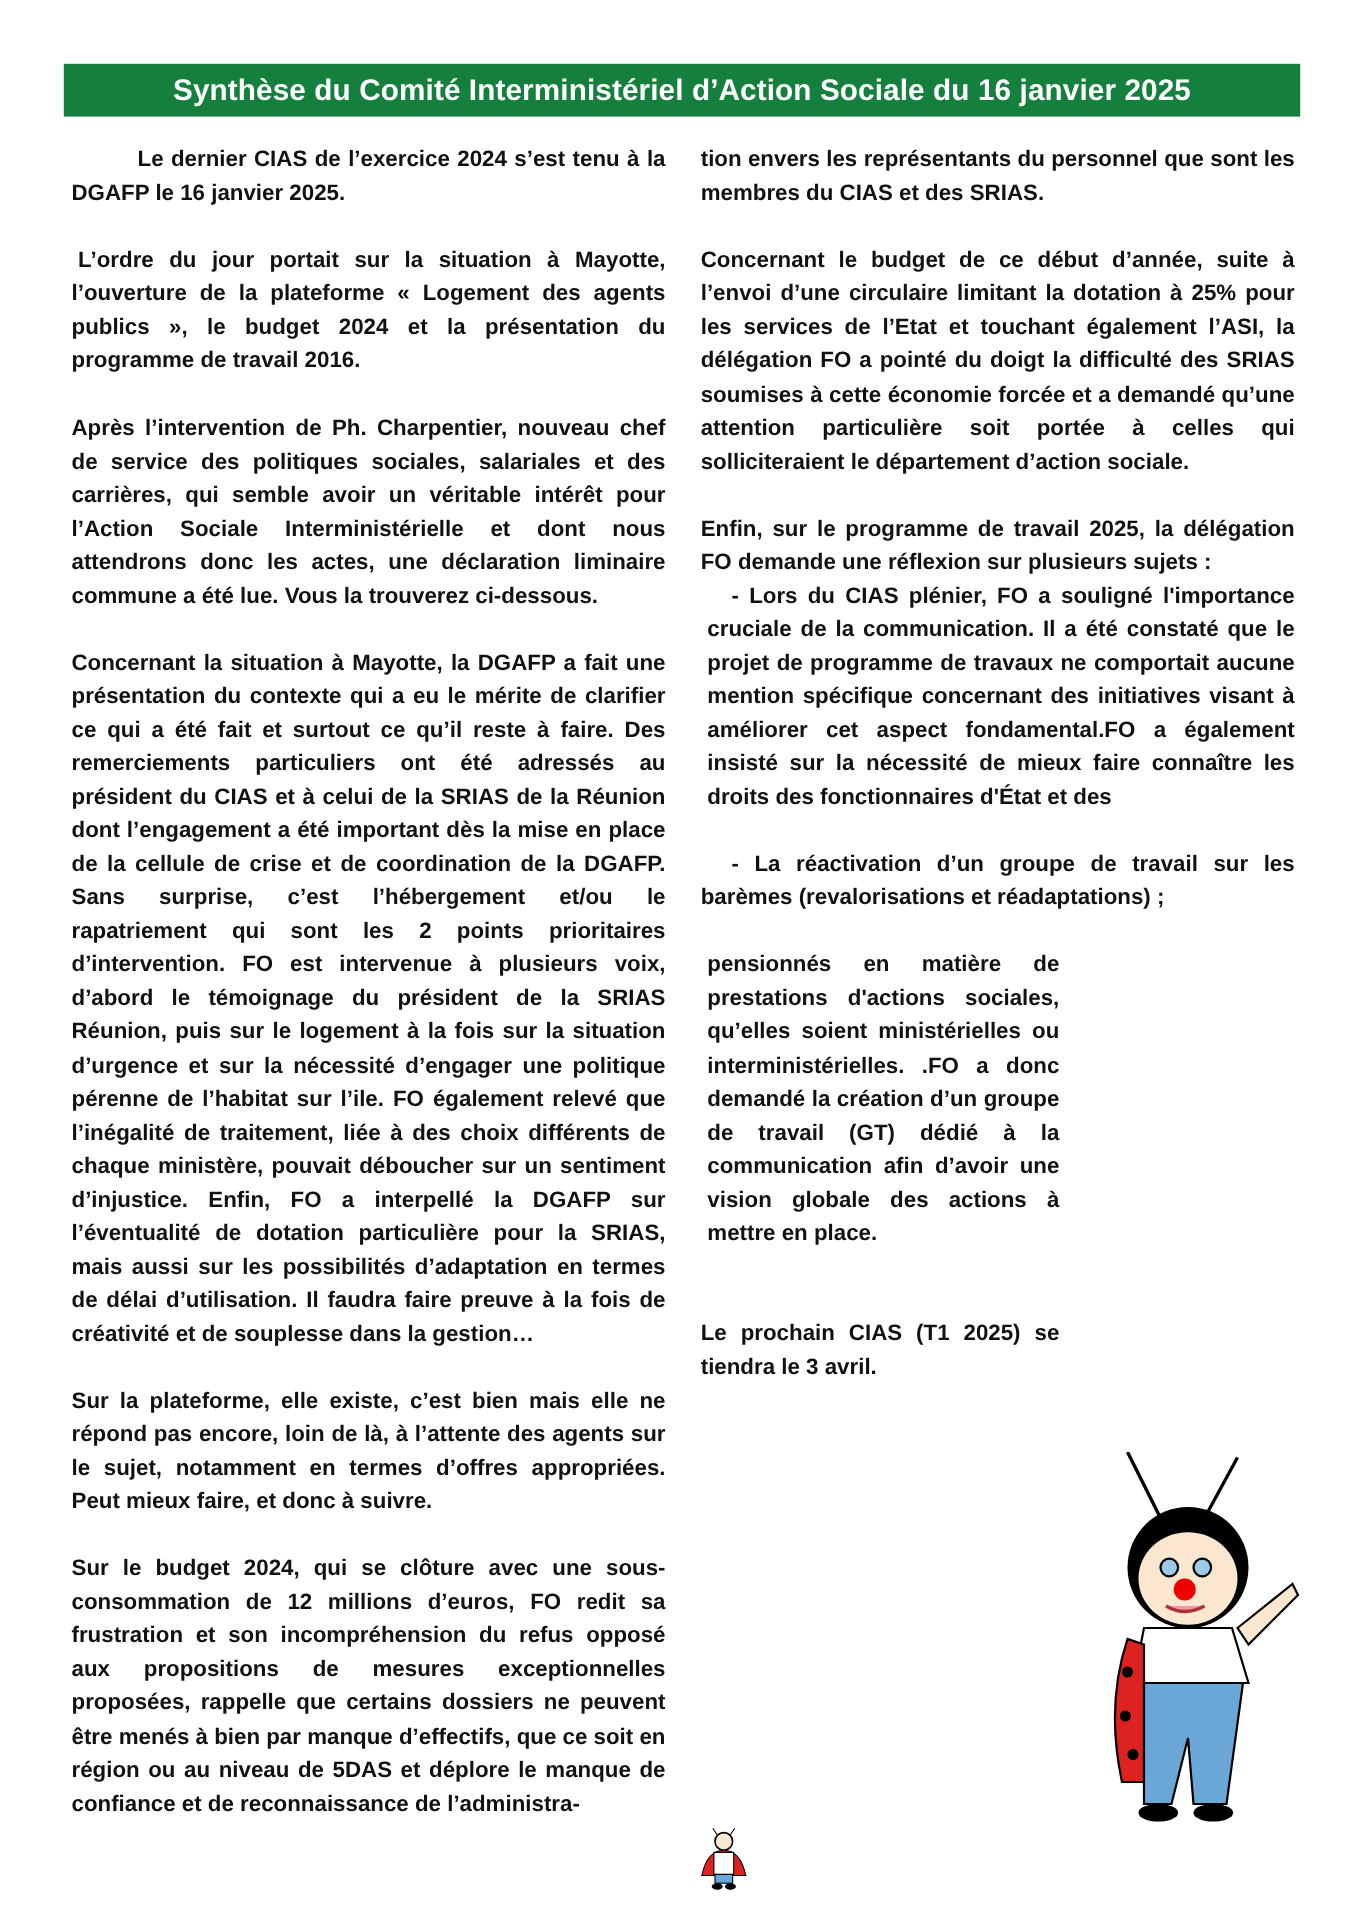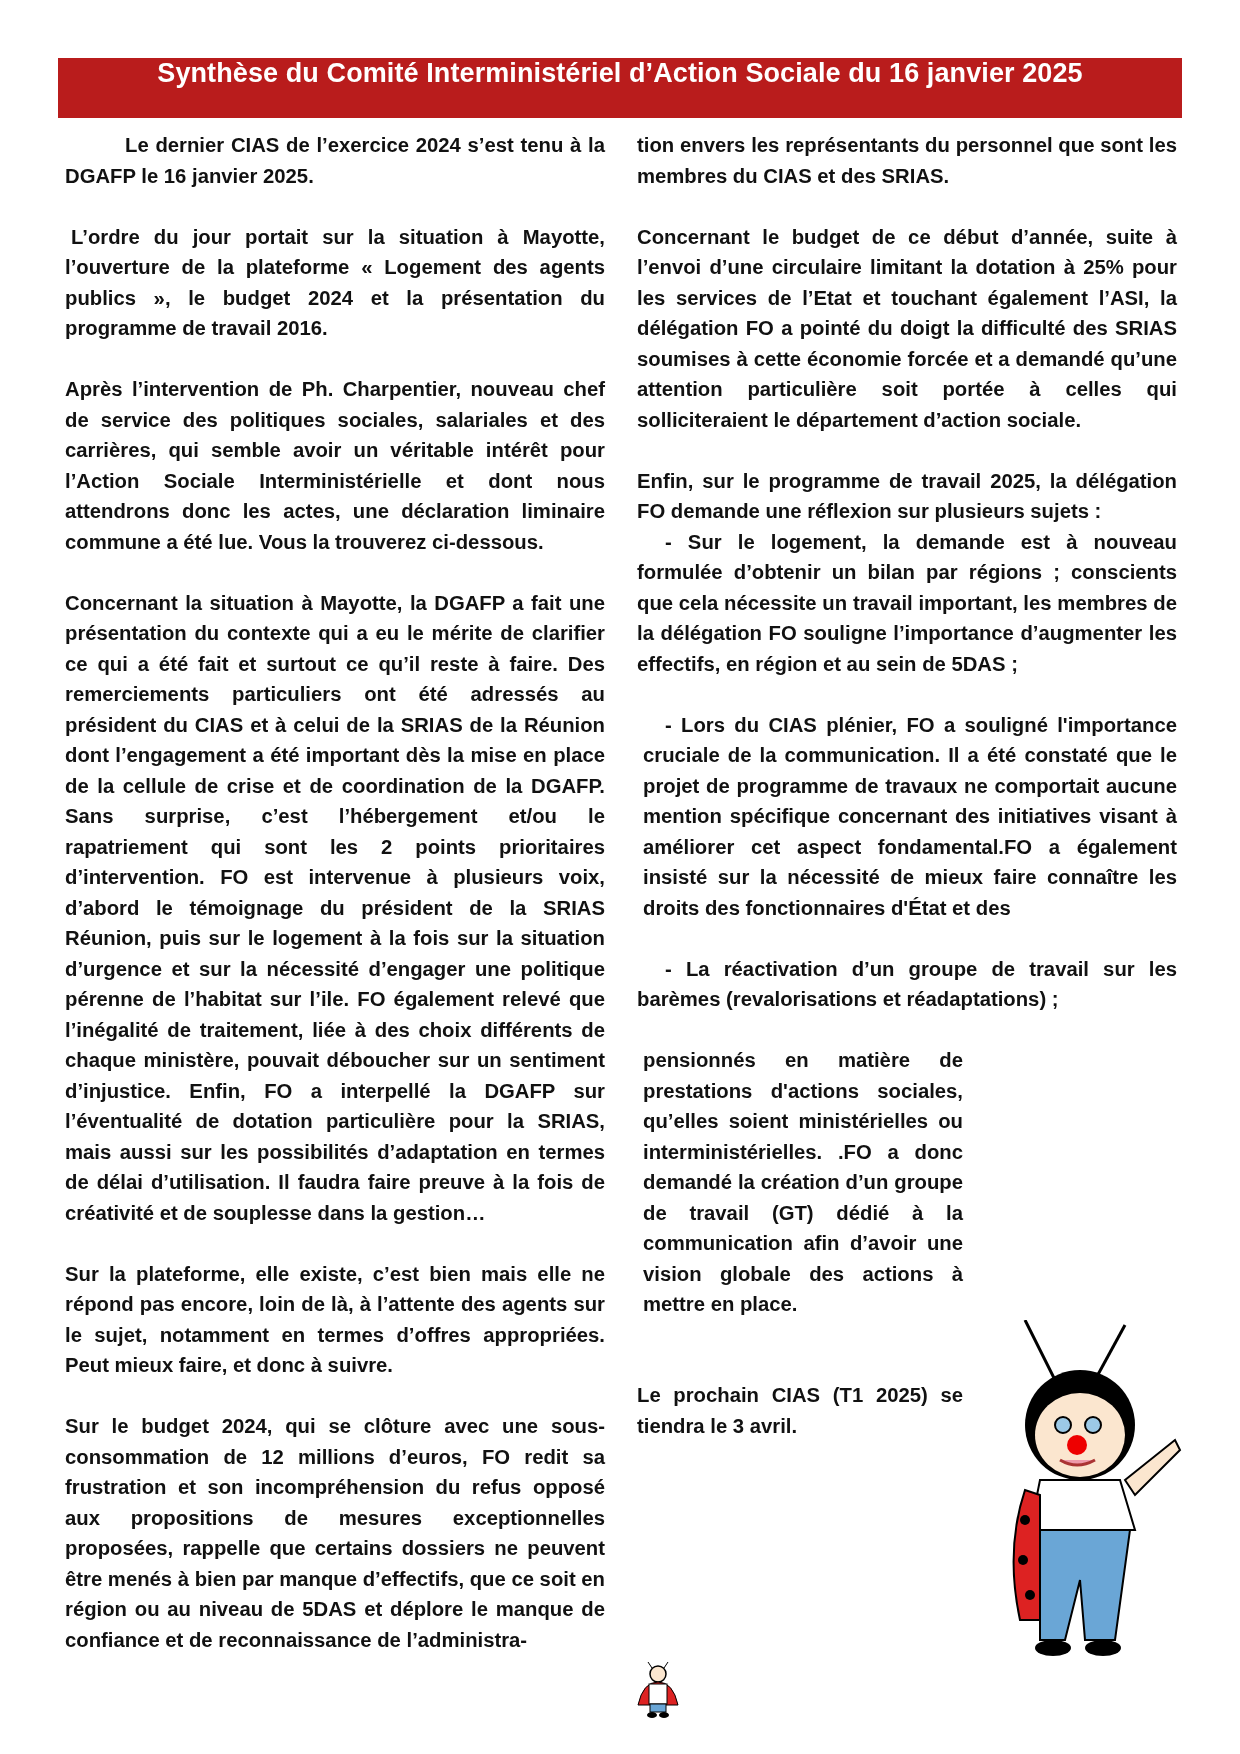--- a/index.html
+++ b/index.html
@@ -1,19 +1,19 @@
 <!DOCTYPE html>
 <html><head>
 <meta charset="utf-8">
 <style>
   html, body { margin: 0; padding: 0; background: #ffffff; }
   body { width: 1240px; height: 1754px; position: relative; overflow: hidden;
          font-family: "Liberation Sans", "DejaVu Sans", sans-serif; color: #111; }
-  .banner { position: absolute; left: 58px; top: 58px; width: 1124px; height: 60px;
-            background: #b91c1c; display: flex; justify-content: center; }
+  .banner { position: absolute; left: 58px; top: 58px; width: 1124px; height: 48px;
+            background: #15803d; display: flex; align-items: center; justify-content: center; }
   .banner h1 { margin: 0; color: #ffffff; font-size: 27px; font-weight: bold; letter-spacing: 0.1px;
                font-family: "Liberation Sans", "DejaVu Sans", sans-serif; }
   .col { position: absolute; top: 130px; font-size: 20.3px; line-height: 30.5px; text-align: justify; }
   .col-left { left: 65px; width: 540px; }
   .col-right { left: 637px; width: 540px; }
   .col p { margin: 0 0 30.5px 0; font-weight: bold; }
   .col p.indent { text-indent: 60px; }
   .col p.lead { text-indent: 6px; }
   .col p.tight { margin-bottom: 0; }
   .bullet { margin: 0; text-indent: 28px; }
@@ -36,21 +36,20 @@
   <p>Après l’intervention de Ph. Charpentier, nouveau chef de service des politiques sociales, salariales et des carrières, qui semble avoir un véritable intérêt pour l’Action Sociale Interministérielle et dont nous attendrons donc les actes, une déclaration liminaire commune a été lue. Vous la trouverez ci-dessous.</p>
   <p>Concernant la situation à Mayotte, la DGAFP a fait une présentation du contexte  qui a eu le mérite de clarifier ce qui a été fait et surtout ce qu’il reste à faire. Des remerciements particuliers ont été adressés au président du CIAS et à celui de la SRIAS de la Réunion dont l’engagement a été important dès la mise en place de la cellule de crise et de coordination de la DGAFP. Sans surprise, c’est l’hébergement et/ou le rapatriement qui sont les 2 points prioritaires d’intervention. FO est intervenue à plusieurs voix, d’abord le témoignage du président de la SRIAS Réunion, puis sur le logement à la fois sur la situation d’urgence et sur la nécessité d’engager une politique pérenne de l’habitat sur l’ile. FO également relevé que l’inégalité de traitement, liée à des choix différents de chaque ministère, pouvait déboucher sur un  sentiment d’injustice. Enfin, FO a interpellé la DGAFP sur l’éventualité de dotation particulière pour la SRIAS, mais aussi sur les possibilités d’adaptation en termes de délai d’utilisation. Il faudra faire preuve à la fois de créativité et de souplesse dans la gestion…</p>
   <p>Sur la plateforme, elle existe, c’est bien mais elle ne répond pas encore, loin de là, à l’attente des agents sur le sujet, notamment en termes d’offres appropriées. Peut mieux faire, et donc à suivre.</p>
   <p class="tight">Sur le budget 2024, qui se clôture avec une sous-consommation de 12 millions d’euros, FO redit sa frustration et son incompréhension du refus opposé aux propositions de mesures exceptionnelles proposées, rappelle que certains dossiers ne peuvent être menés à bien par manque d’effectifs, que ce soit en région ou au niveau de 5DAS et déplore le manque de confiance et de reconnaissance de l’administra-</p>
 </div>
 
 <div class="col col-right">
   <p>tion envers les représentants du personnel que sont les membres du CIAS et des SRIAS.</p>
   <p>Concernant le budget de ce début d’année, suite à l’envoi d’une circulaire limitant la dotation à 25% pour les services de l’Etat et touchant également l’ASI, la délégation FO a pointé du doigt la difficulté des SRIAS soumises à cette économie forcée et a demandé qu’une attention particulière soit portée à celles qui solliciteraient le département d’action sociale.</p>
   <p class="tight">Enfin, sur le programme de travail 2025, la délégation FO demande une réflexion sur plusieurs sujets :</p>
-  <p class="bullet">- Sur le logement, la demande est à nouveau formulée d’obtenir un bilan par régions ; conscients que cela nécessite un travail important, les membres de la délégation FO souligne l’importance d’augmenter les effectifs, en région et au sein de 5DAS ;</p>
   <p class="bullet last">- Lors du CIAS plénier, FO a souligné l'importance cruciale de la communication. Il a été constaté que le projet de programme de travaux ne comportait aucune mention spécifique concernant des initiatives visant à améliorer cet aspect fondamental.FO a également insisté sur la nécessité de mieux faire connaître les droits des fonctionnaires d'État et des</p>
   <p class="bullet">- La réactivation d’un groupe de travail sur les barèmes (revalorisations et réadaptations) ;</p>
   <p class="narrow">pensionnés en matière de prestations d'actions sociales, qu’elles soient ministérielles ou interministérielles. .FO a donc demandé la création d’un groupe de travail (GT) dédié à la communication afin d’avoir une vision globale des actions à mettre en place.</p>
   <p style="height:30px;margin:0"></p>
   <p class="narrow2">Le prochain CIAS (T1 2025) se tiendra le 3 avril.</p>
 </div>
 
 <svg class="mascot" viewBox="0 0 200 340">
   <path d="M70 60 L40 0" stroke="#000" stroke-width="3" fill="none"></path>
   <path d="M110 60 L140 5" stroke="#000" stroke-width="3" fill="none"></path>

